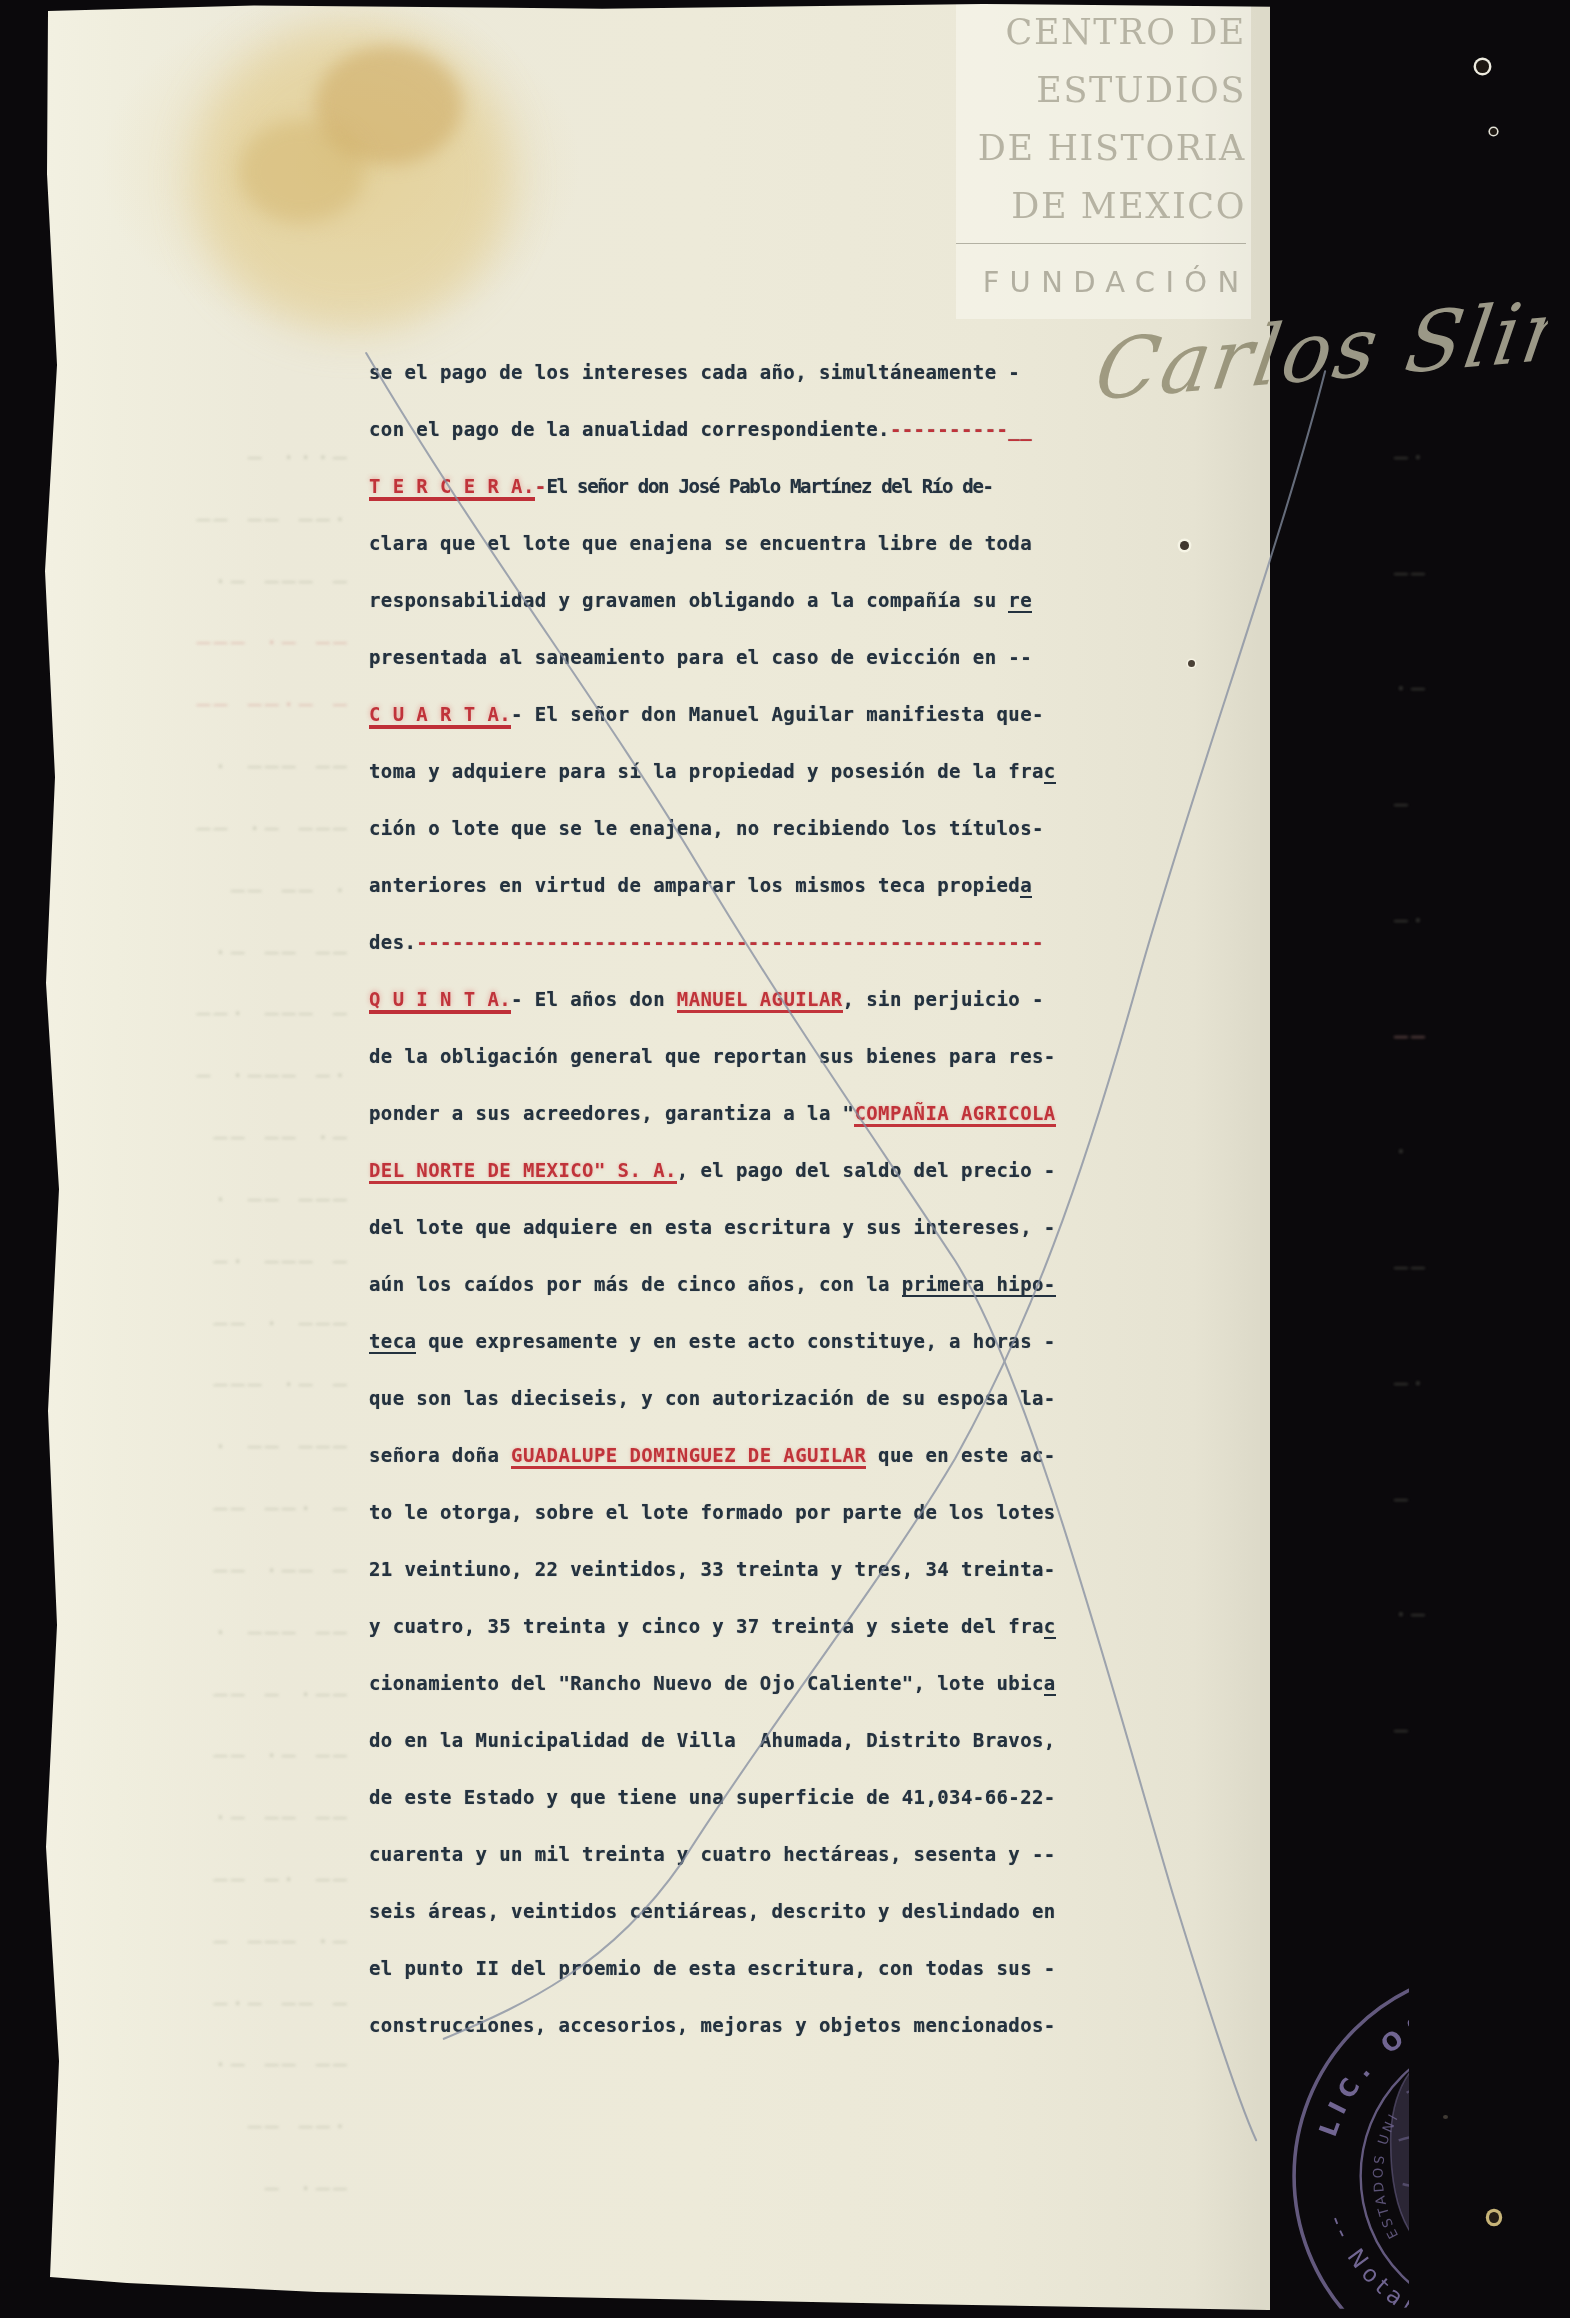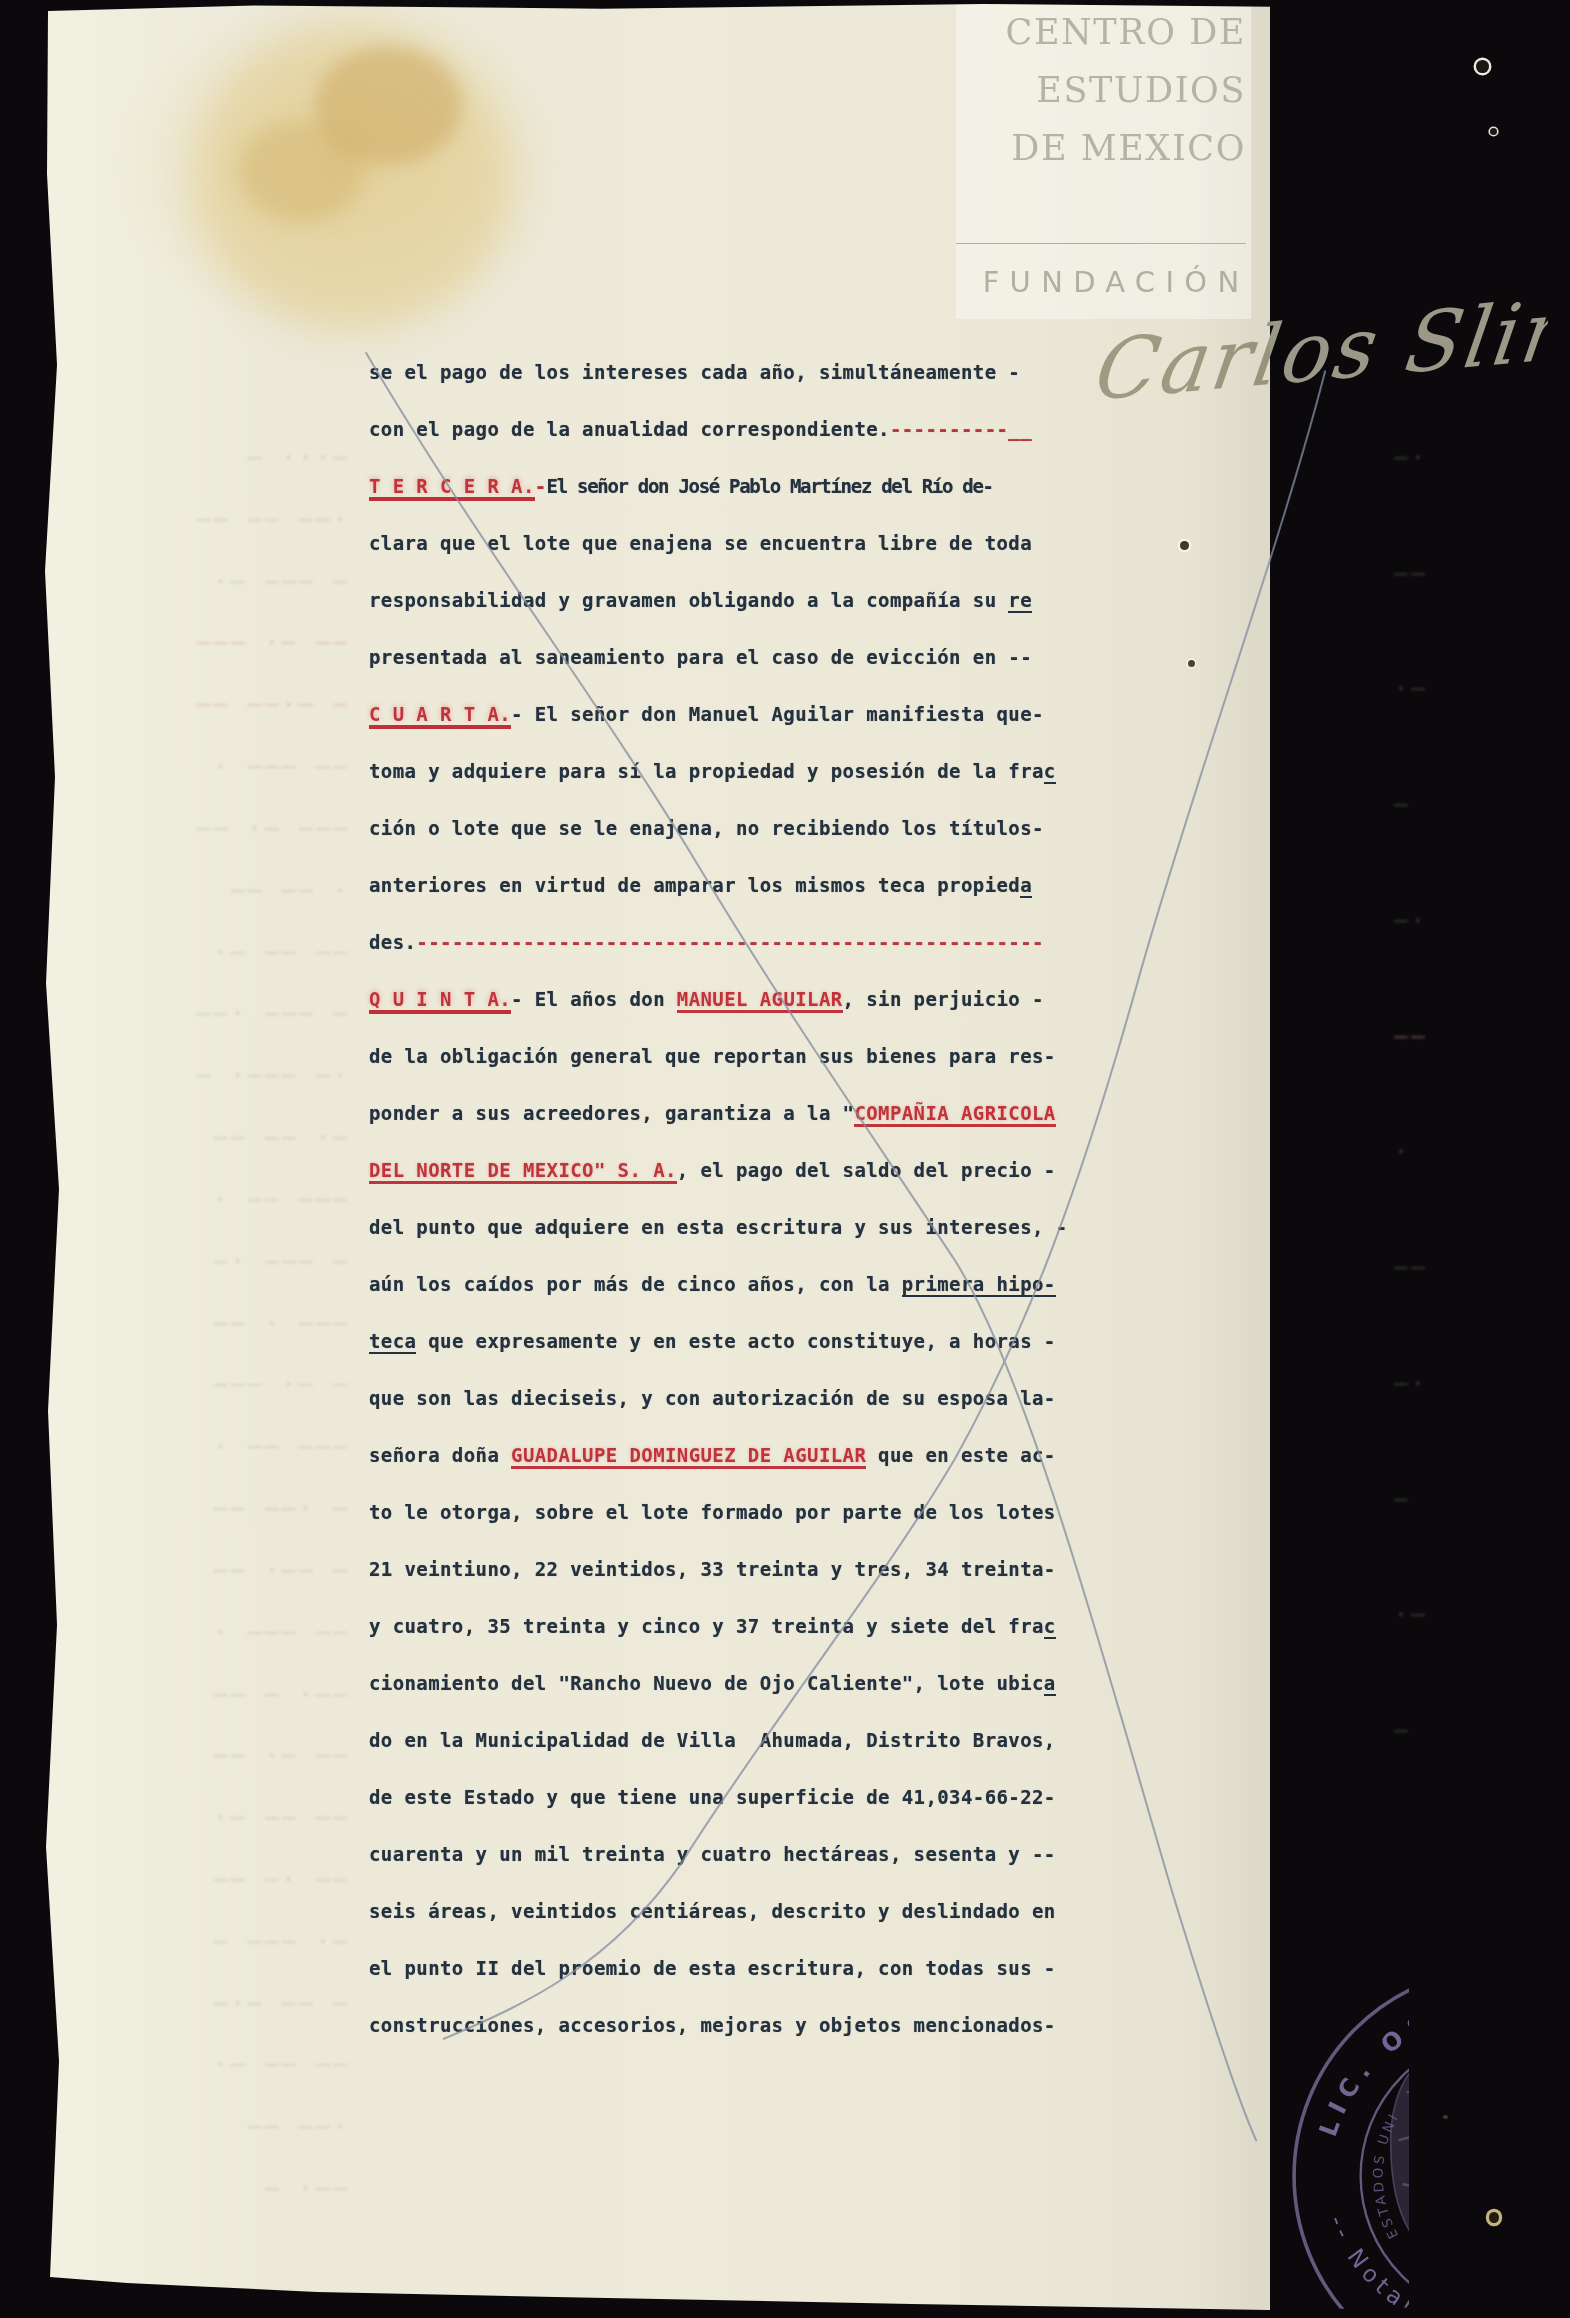--- a/index.html
+++ b/index.html
@@ -83,20 +83,21 @@
 <div class="paper">
 
   <div class="stain s1"></div>
   <div class="stain s2"></div>
   <div class="stain s3"></div>
 
   <div class="wm-band"></div>
   <div class="wm-text">
     <div>CENTRO DE</div>
     <div>ESTUDIOS</div>
+    <div>DE HISTORIA</div>
     <div>DE MEXICO</div>
   </div>
   <div class="wm-rule"></div>
   <div class="wm-foundation">FUNDACIÓN</div>
   <div class="wm-signature">Carlos Slim</div>
 
   <div id="ghostL">
       <div class="ghostline gl" style="top: 444px;">– ···–</div>
       <div class="ghostline gl" style="top: 506px;">—– –– ——·</div>
       <div class="ghostline gl" style="top: 568px;">·– ——– –</div>
@@ -177,21 +178,21 @@
       <div class="docline"><span class="seg-b">presentada al saneamiento para el caso de evicción en --</span></div>
       <div class="docline"><span class="seg-rh">C U A R T A.</span><span class="seg-b">- El señor don Manuel Aguilar manifiesta que-</span></div>
       <div class="docline"><span class="seg-b">toma y adquiere para sí la propiedad y posesión de la fra</span><span class="seg-bu">c</span></div>
       <div class="docline"><span class="seg-b">ción o lote que se le enajena, no recibiendo los títulos-</span></div>
       <div class="docline"><span class="seg-b">anteriores en virtud de amparar los mismos teca propied</span><span class="seg-bu">a</span></div>
       <div class="docline"><span class="seg-b">des.</span><span class="seg-r">-----------------------------------------------------</span></div>
       <div class="docline"><span class="seg-rh">Q U I N T A.</span><span class="seg-b">- El años don </span><span class="seg-ru">MANUEL AGUILAR</span><span class="seg-b">, sin perjuicio -</span></div>
       <div class="docline"><span class="seg-b">de la obligación general que reportan sus bienes para res-</span></div>
       <div class="docline"><span class="seg-b">ponder a sus acreedores, garantiza a la "</span><span class="seg-ru">COMPAÑIA AGRICOLA</span></div>
       <div class="docline"><span class="seg-ru">DEL NORTE DE MEXICO" S. A.</span><span class="seg-b">, el pago del saldo del precio -</span></div>
-      <div class="docline"><span class="seg-b">del punto que adquiere en esta escritura y sus intereses, -</span></div>
+      <div class="docline"><span class="seg-b">del lote que adquiere en esta escritura y sus intereses, -</span></div>
       <div class="docline"><span class="seg-b">aún los caídos por más de cinco años, con la </span><span class="seg-bu">primera hipo-</span></div>
       <div class="docline"><span class="seg-bu">teca</span><span class="seg-b"> que expresamente y en este acto constituye, a horas -</span></div>
       <div class="docline"><span class="seg-b">que son las dieciseis, y con autorización de su esposa la-</span></div>
       <div class="docline"><span class="seg-b">señora doña </span><span class="seg-ru">GUADALUPE DOMINGUEZ DE AGUILAR</span><span class="seg-b"> que en este ac-</span></div>
       <div class="docline"><span class="seg-b">to le otorga, sobre el lote formado por parte de los lotes</span></div>
       <div class="docline"><span class="seg-b">21 veintiuno, 22 veintidos, 33 treinta y tres, 34 treinta-</span></div>
       <div class="docline"><span class="seg-b">y cuatro, 35 treinta y cinco y 37 treinta y siete del fra</span><span class="seg-bu">c</span></div>
       <div class="docline"><span class="seg-b">cionamiento del "Rancho Nuevo de Ojo Caliente", lote ubic</span><span class="seg-bu">a</span></div>
       <div class="docline"><span class="seg-b">do en la Municipalidad de Villa  Ahumada, Distrito Bravos,</span></div>
       <div class="docline"><span class="seg-b">de este Estado y que tiene una superficie de 41,034-66-22-</span></div>

